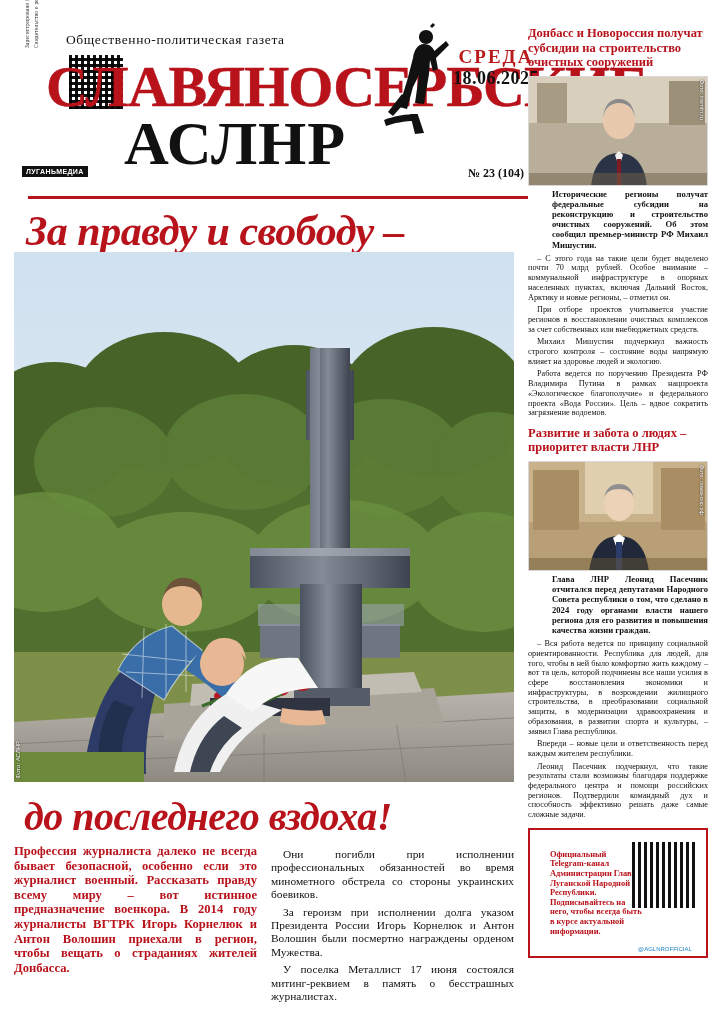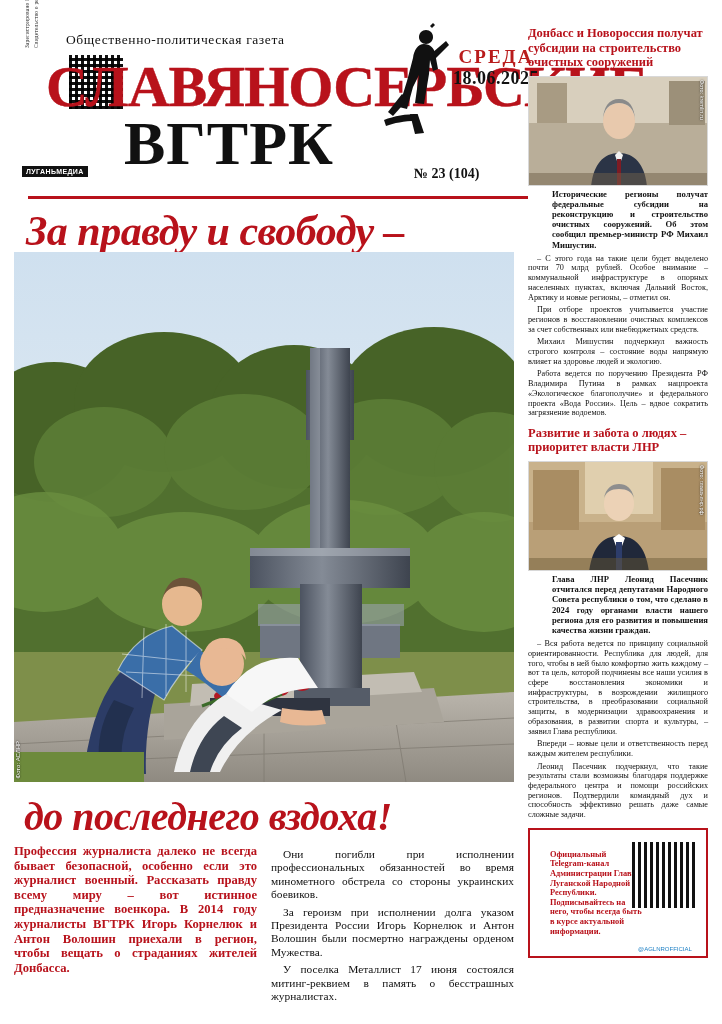--- a/index.html
+++ b/index.html
@@ -60,22 +60,22 @@
     position:absolute; left:352px; top:22px;
     width:96px; height:120px;
   }
   .daybox {
     position:absolute; left:432px; top:46px;
     text-align:center; width:100px;
   }
   .dayname { font-size:19px; font-weight:bold; color:#b91c1c; letter-spacing:2px; }
   .daydate { font-size:18px; font-weight:bold; color:#111; letter-spacing:.5px; }
   .issue {
-    position:absolute; left:400px; top:166px; width:110px; text-align:left;
-    font-size:14px; font-weight:bold; color:#111;
+    position:absolute; left:400px; top:166px; width:110px; text-align:right;
+    font-size:12px; font-weight:bold; color:#111;
   }
   .rule-thick { position:absolute; left:14px; top:196px; width:500px; height:3px; background:#b8121b; }
 
   
   .rail { position:absolute; right:14px; top:26px; width:180px; }
   .rail h2 {
     margin:0 0 6px 0; font-size:12.5px; line-height:14.5px; color:#b8121b;
     font-weight:bold; font-family:"Liberation Serif", serif;
   }
   .rail .photo {
@@ -156,21 +156,21 @@
 
     <div class="tagline">Общественно-политическая газета</div>
 
     <div class="qr-left"></div>
 
     <div class="vert-text">Зарегистрировано Министерством информации ЛНР</div>
     <div class="vert-text l2">Свидетельство о регистрации СМИ</div>
     <div class="lm-badge">ЛУГАНЬМЕДИА</div>
 
     <div class="title1">СЛАВЯНОСЕРБСКИЕ</div>
-    <div class="title2">ВГТРК</div>
+    <div class="title2">АСЛНР</div>
 
     <svg class="soldier" viewBox="0 0 96 120">
       <g fill="#111">
         <path d="M60 8c4 0 7 3 7 7s-3 7-7 7-7-3-7-7 3-7 7-7z"></path>
         <path d="M64 4l3-3 2 2-3 3z"></path>
         <path d="M58 22c6 0 10 4 11 9l3 16-5 2-3-11-1 14-5 30-9-1 4-28-6 12-6 22-8-2 8-26 6-23c1-8 5-14 11-14z"></path>
         <path d="M66 31l14-12 3 4-14 14z"></path>
         <path d="M36 72l-14 18 5 4 15-17z"></path>
         <path d="M18 98c10-4 22-6 34-6l-2 7c-12 0-22 2-30 5z"></path>
         <path d="M44 92l8 1 6 18-9 1z"></path>

